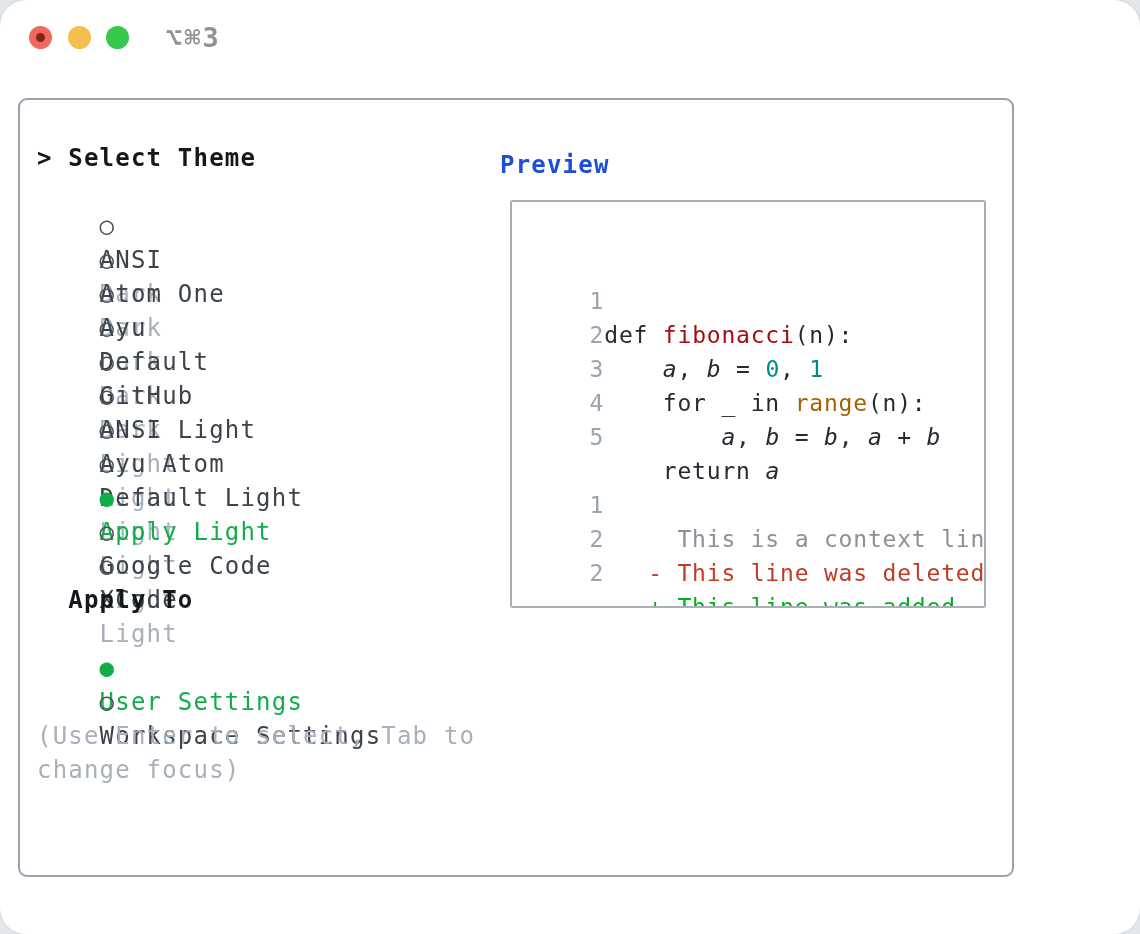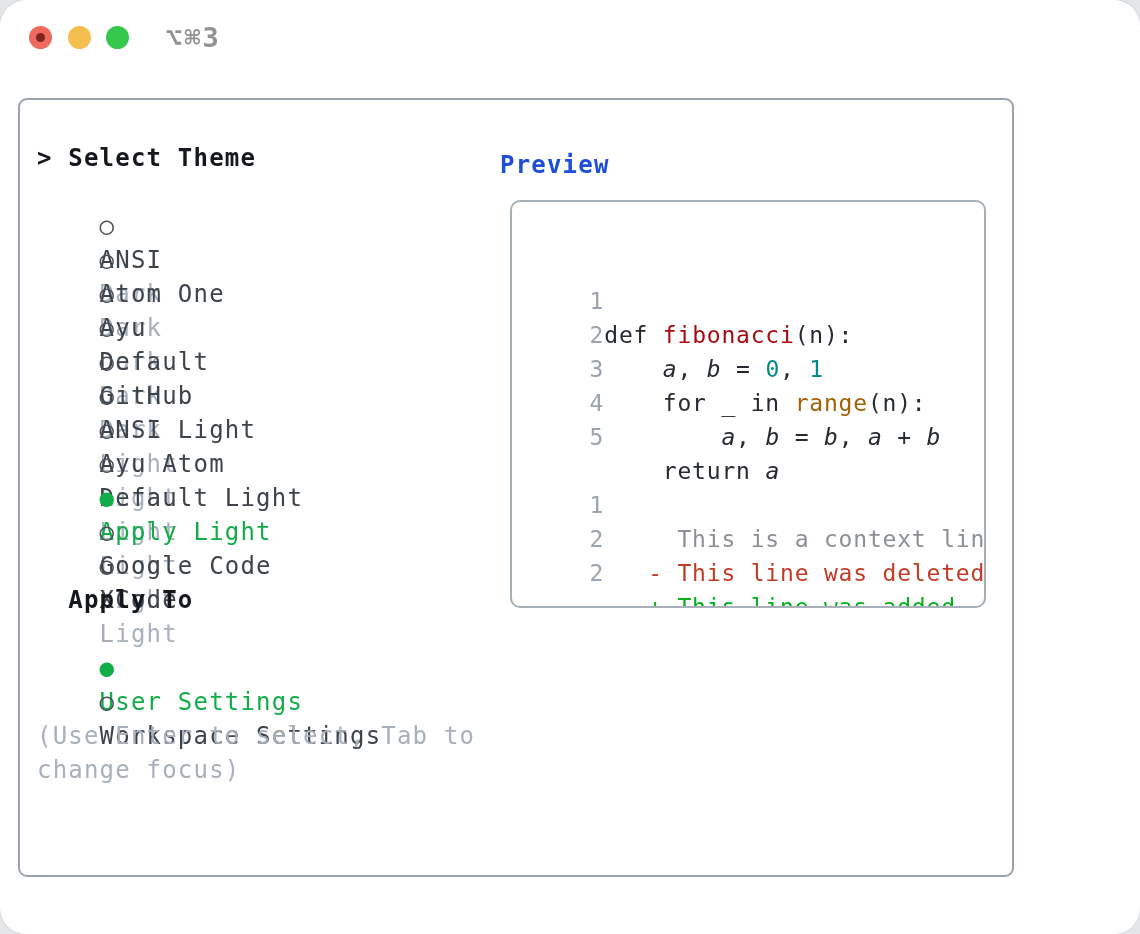--- a/index.html
+++ b/index.html
@@ -47,21 +47,21 @@
   .row.selected .bullet,
   .row.selected .tname{color:#12ad48;}
   .hint{color:#a7b0bb;}
   
   .preview-title{
     position:absolute;left:500px;top:148px;height:34px;line-height:34px;
     font-size:24px;font-weight:bold;letter-spacing:1.2px;color:#1d4ed8;
   }
   .preview-box{
     position:absolute;left:510px;top:200px;width:476px;height:408px;
-    border:2px solid #a7afb9;border-radius:10px;background:#ffffff;
+    border:2px solid #a7afb9;border-radius:3px;background:#ffffff;
     box-sizing:border-box;overflow:hidden;
   }
   .code{
     position:absolute;left:19px;top:48px;
     font-size:23px;letter-spacing:0.8px;
   }
   .cline{height:34px;line-height:34px;white-space:pre;}
   .ln{color:#9aa3ae;}
   .seg-p{color:#262b31;}
   .seg-fn{color:#a80b0f;}

